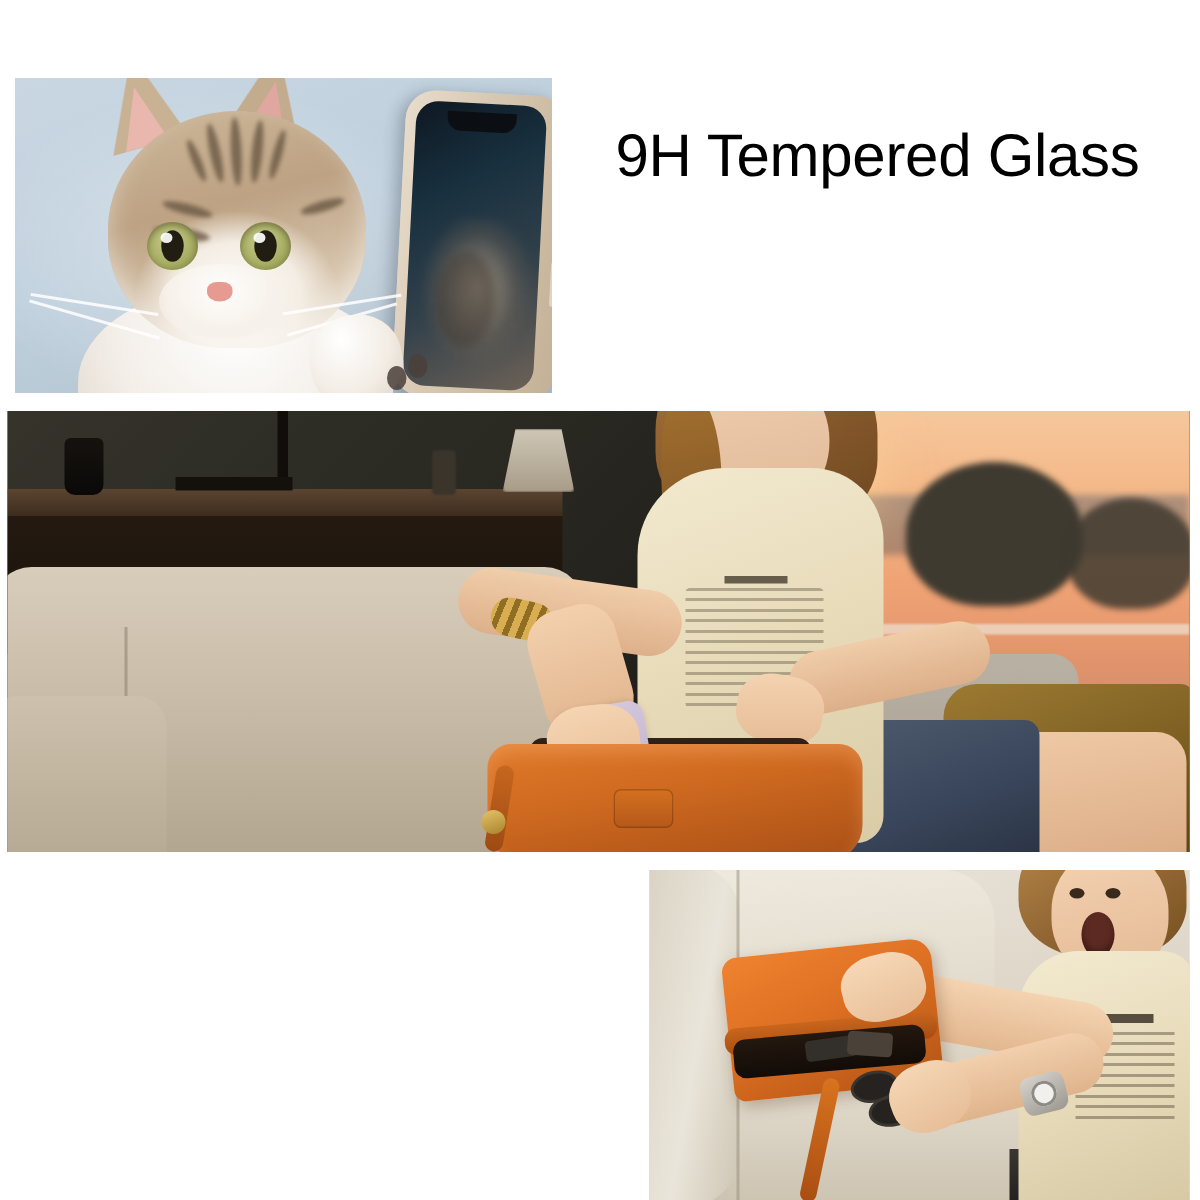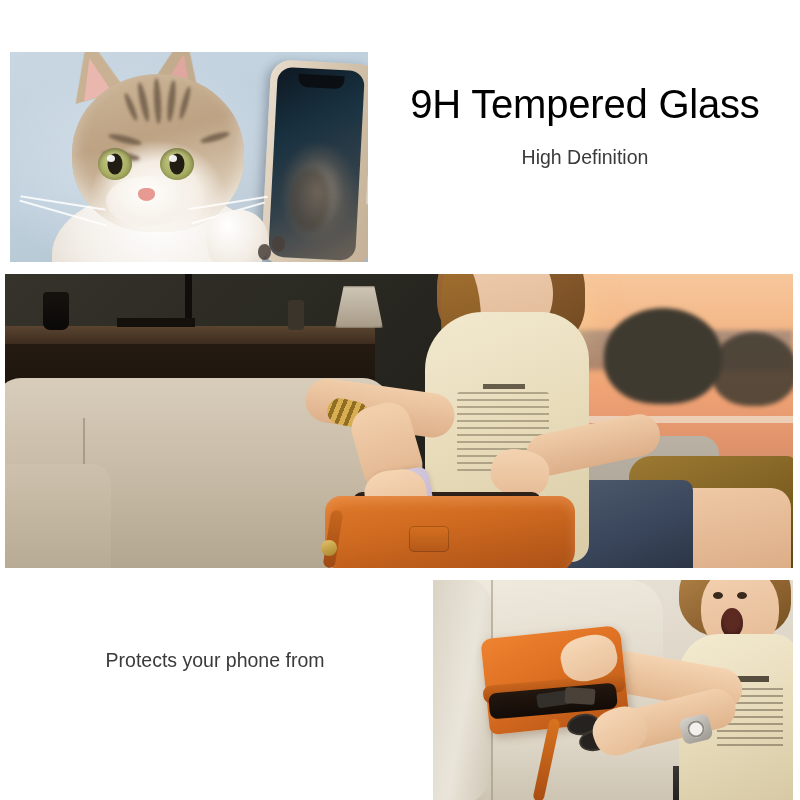--- a/index.html
+++ b/index.html
@@ -674,21 +674,20 @@
     <div class="cat-whisker w3"></div>
     <div class="cat-whisker w4"></div>
 
     <div class="cat-paw"></div>
     <div class="cat-toe t1"></div>
     <div class="cat-toe t2"></div>
   </div>
 
   <div id="text-glass">
     <div class="headline">9H Tempered Glass</div>
-    <div class="subline first">High Definition</div>
   </div>
 
   <div class="panel" id="panel-sofa">
     <div class="room-wall"></div>
     <div class="room-shelf-line"></div>
     <div class="room-sideboard"></div>
     <div class="room-sideboard-body"></div>
     <div class="room-vase"></div>
     <div class="room-book"></div>
     <div class="room-lamp-base"></div>
@@ -737,21 +736,20 @@
     </div>
     <div class="w-hand-left"></div>
 
     <div class="bag"></div>
     <div class="bag-tag"></div>
     <div class="bag-strap"></div>
     <div class="bag-zip"></div>
   </div>
 
   <div id="text-protect">
-    <div class="subline first">Protects your phone from</div>
   </div>
 
   <div class="panel" id="panel-shock">
     <div class="sh-wall"></div>
     <div class="sh-sofa-back"></div>
     <div class="sh-sofa-seat"></div>
     <div class="sh-sofa-arm"></div>
     <div class="sh-seam"></div>
 
     <div class="sh-skirt"></div>

